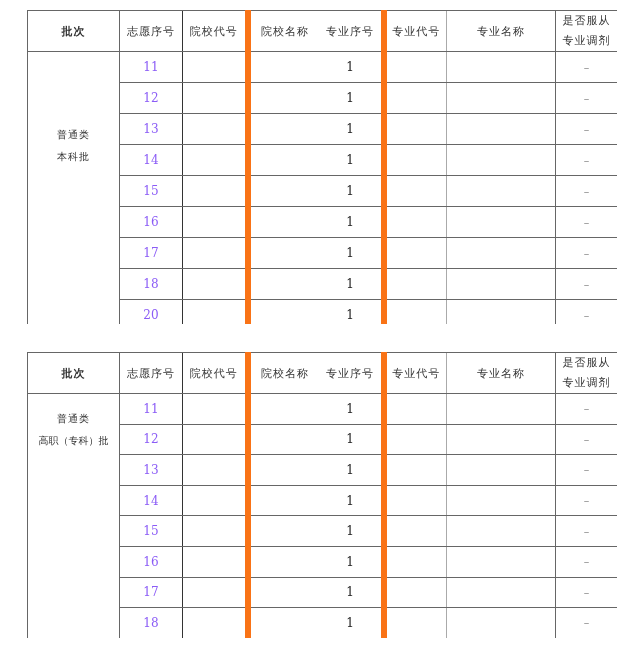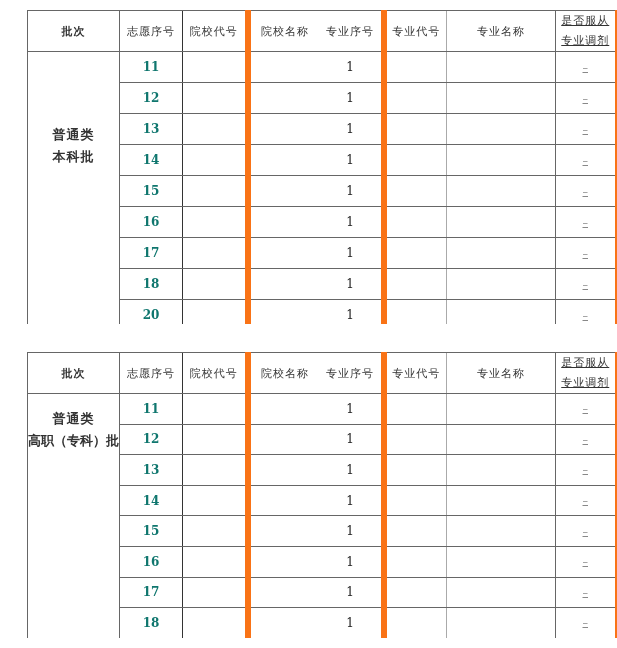--- a/index.html
+++ b/index.html
@@ -4,29 +4,29 @@
 <style>
   html, body { margin: 0; padding: 0; background: #ffffff; }
   body { width: 617px; height: 648px; position: relative; overflow: hidden;
          font-family: "DejaVu Serif", "Liberation Serif", serif; color: #222; }
   .tbl { position: absolute; left: 6px; width: 590px; margin-left: 21px; }
   .tbl-wrap { position: absolute; left: 0; width: 617px; overflow: hidden; }
   table { border-collapse: collapse; table-layout: fixed; width: 590px; }
   td, th { padding: 0; text-align: center; vertical-align: middle; font-weight: normal; }
   th { font-size: 11px; letter-spacing: 1px; color: #333; }
   th.b { font-weight: bold; }
-  td.num { font-size: 12px; font-weight: bold; color: #0f766e; }
+  td.num { font-size: 12px; font-weight: normal; color: #8b5cf6; }
   td.one { font-size: 12px; color: #222; }
   td.dash { font-size: 11px; color: #888; }
-  td.batch { font-size: 13px; font-weight: bold; line-height: 22px; vertical-align: top; color: #333; letter-spacing: 1px; }
+  td.batch { font-size: 10px; font-weight: normal; line-height: 22px; vertical-align: top; color: #333; letter-spacing: 1px; }
   
   .bt { border-top: 1px solid #666; }
   .bb { border-bottom: 1px solid #666; }
   .bl { border-left: 1px solid #666; }
-  .br { border-right: 6px solid #f97316; text-decoration: underline; }
+  .br { border-right: 1px solid #f97316; }
   .bl-thick { border-left: 1.5px solid #333; }
   .bl-light { border-left: 6px solid #f97316; font-family: Liberation Mono, monospace; }
   .bl-mid { border-left: 1px solid #aaa; font-family: Liberation Mono, monospace; }
   .hdr-two { line-height: 20px; }
 </style>
 </head>
 <body>
 
 <div class="tbl-wrap" style="top:0; height:324px;">
 <table class="tbl" style="top:10px;">

